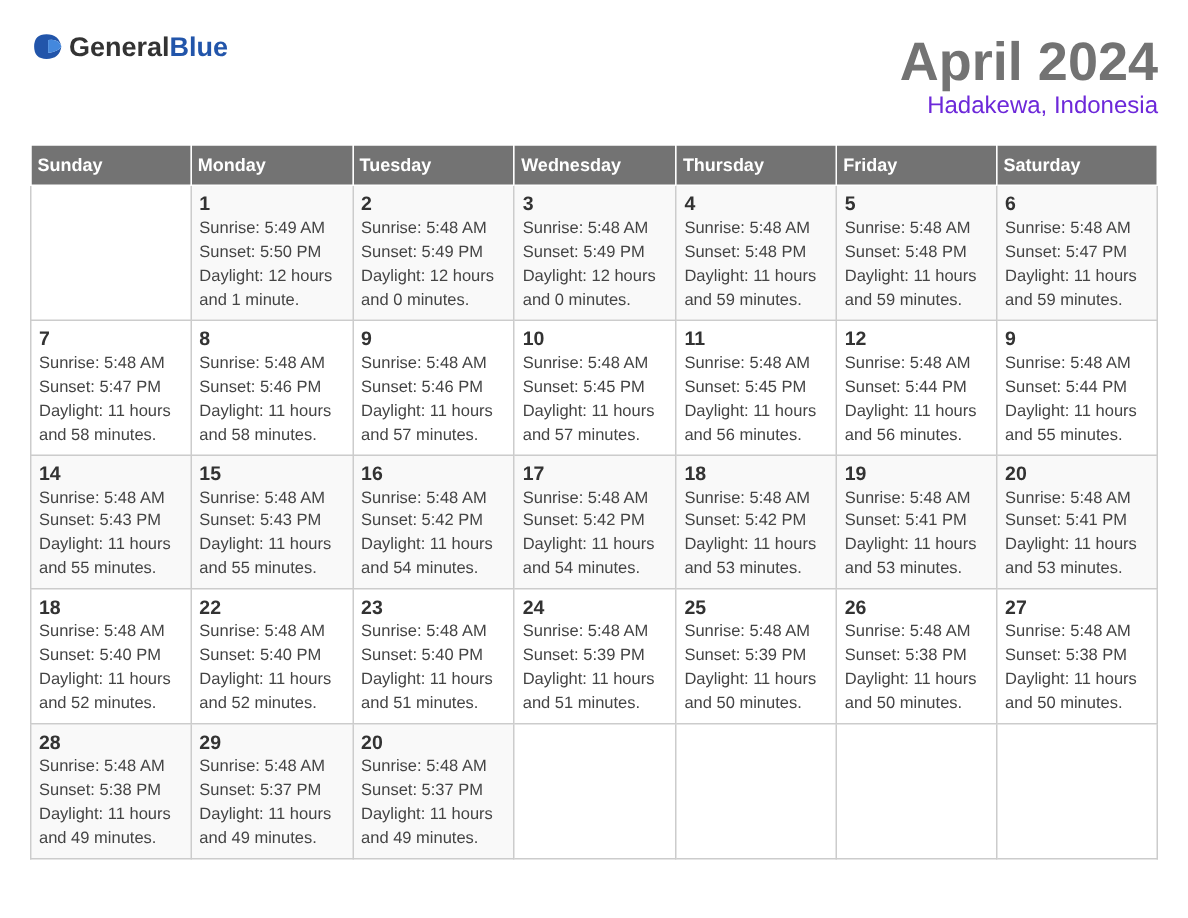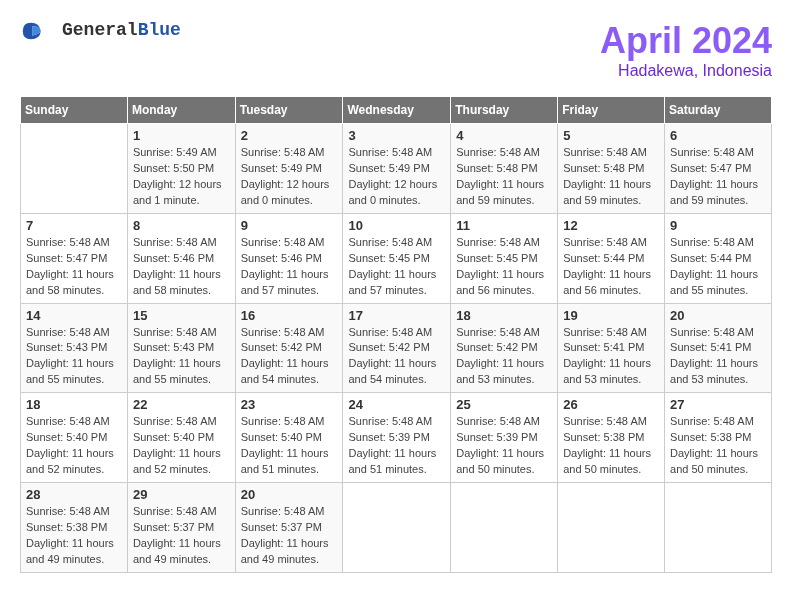--- a/index.html
+++ b/index.html
@@ -11,23 +11,22 @@
       padding: 20px;
     }
     .header-area {
       display: flex;
       justify-content: space-between;
       align-items: flex-start;
       margin-bottom: 16px;
     }
     .logo {
       display: flex;
-      align-items: flex-start;
-      gap: 20px;
-      font-family: Liberation Mono, monospace;
+      align-items: center;
+      gap: 4px;
     }
     .logo-text-general {
       font-size: 18px;
       font-weight: bold;
       color: #333;
     }
     .logo-text-blue {
       font-size: 18px;
       font-weight: bold;
       color: #2255aa;
@@ -35,21 +34,21 @@
     .logo-icon {
       width: 22px;
       height: 22px;
     }
     .title-area {
       text-align: right;
     }
     .month-title {
       font-size: 36px;
       font-weight: bold;
-      color: #8b5cf6;
+      color: #737373;
     }
     .location-title {
       font-size: 16px;
       color: #6d28d9;
     }
     table {
       width: 100%;
       border-collapse: collapse;
       font-size: 11px;
     }

